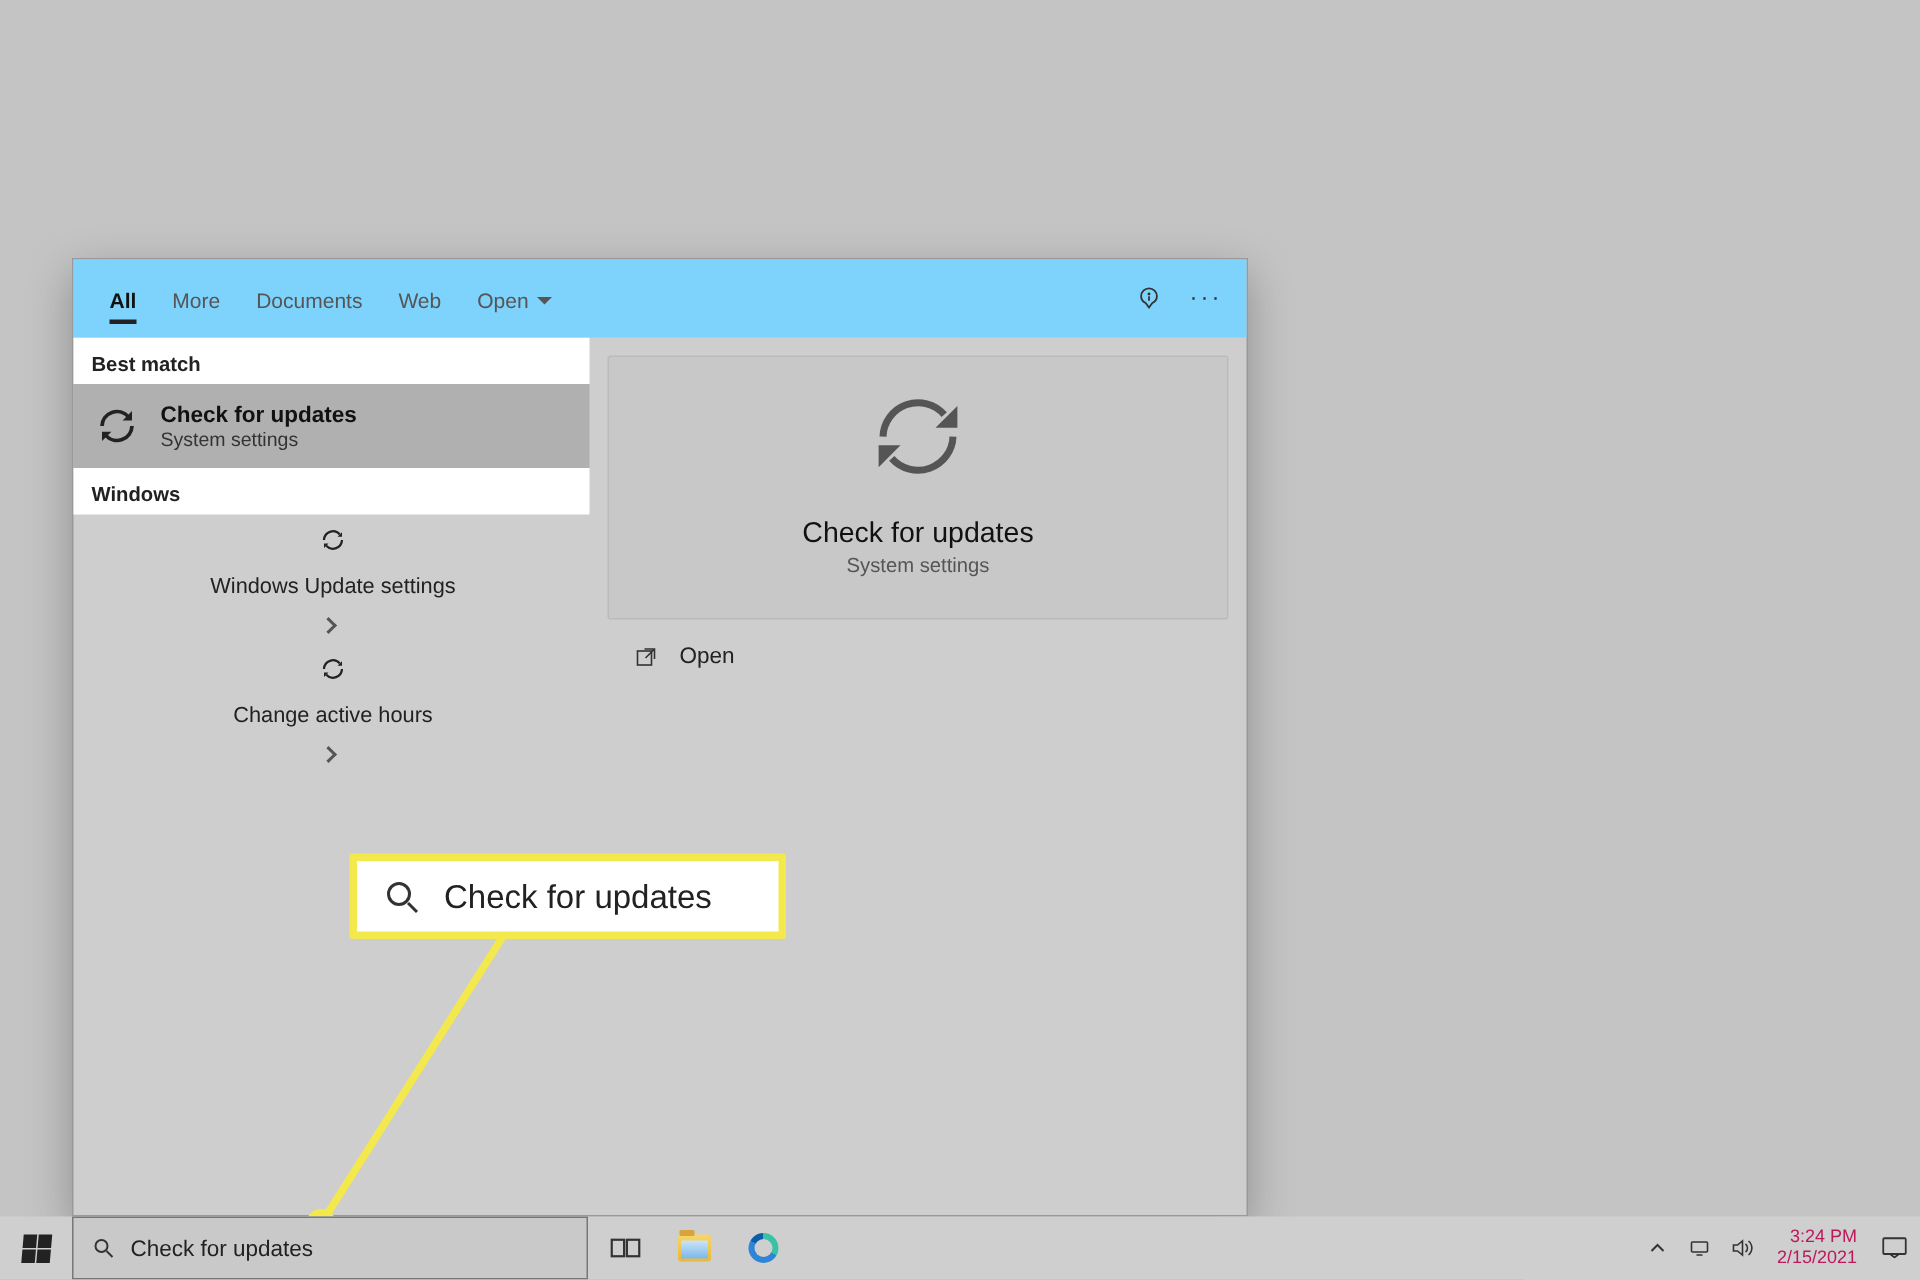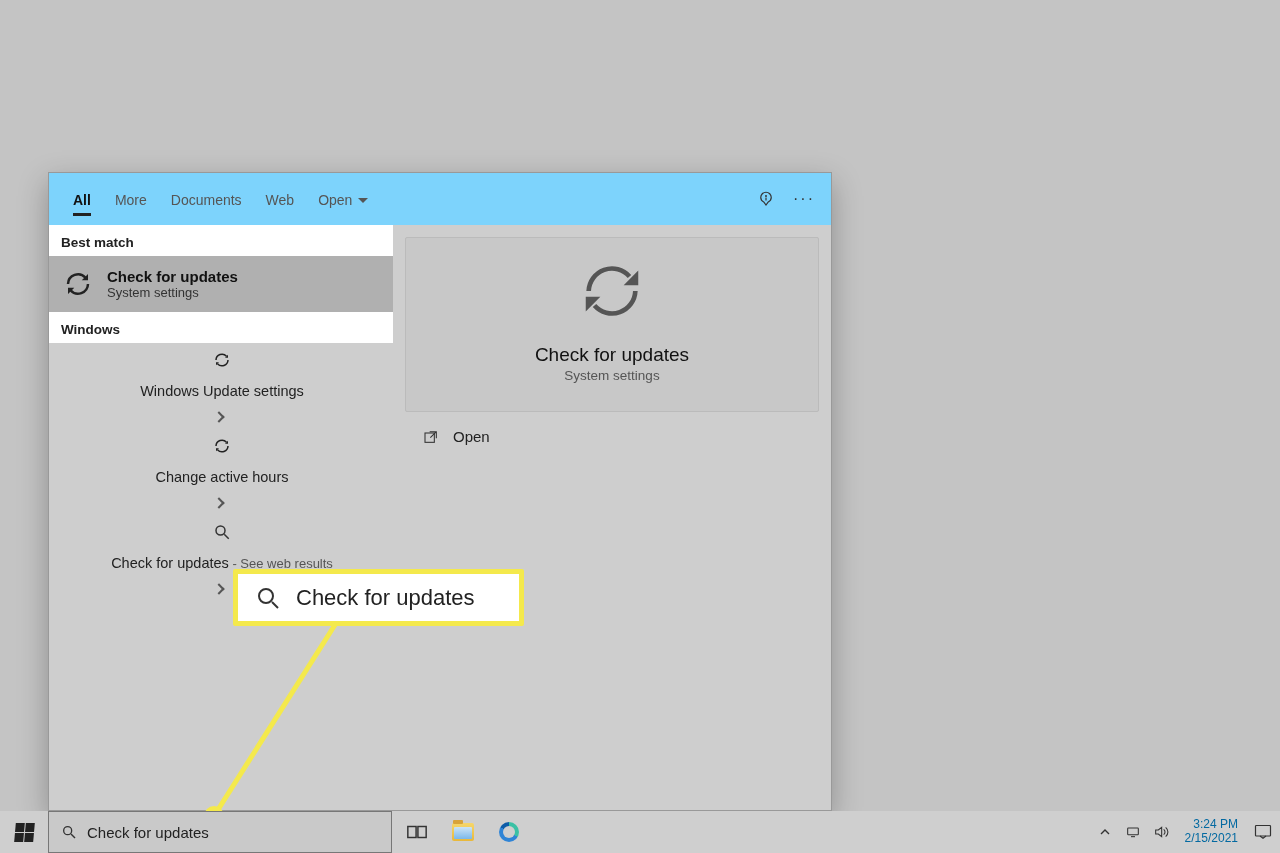--- a/index.html
+++ b/index.html
@@ -166,21 +166,21 @@
   .folder-icon { width:22px; height:18px; background: linear-gradient(#F6D66B,#E8B83B); border-radius:2px; position:relative; }
   .folder-icon::before { content:""; position:absolute; width:10px; height:4px; top:-3px; left:1px; background:#D8A33A; border-radius:1px; }
   .folder-icon::after { content:""; position:absolute; inset:4px 2px 2px 2px; background:linear-gradient(#cce4f7,#7bb8ea); border-radius:1px; }
   .edge-icon { width:20px; height:20px; border-radius:50%; background: conic-gradient(#3bc1a5 0 120deg, #2F84D6 120deg 300deg, #0d5ca8 300deg 360deg); position:relative; }
   .edge-icon::after { content:""; position:absolute; inset:4px; border-radius:50%; background:#CFCFCF; }
 
   .systray {
     margin-left: auto;
     display:flex; align-items:center; gap: 12px;
     padding-right: 8px;
-    color:#0369a1; font-size: 12px;
+    color:#be185d; font-size: 12px;
   }
   .tray-icon { width:16px; height:16px; display:inline-flex; align-items:center; justify-content:center; }
   .clock { text-align:right; line-height:1.15; padding: 0 4px; }
   .notif { width:18px; height:16px; }
 
   svg { display:block; }
   .search-glyph circle { fill:none; stroke:#333; stroke-width:2; }
   .search-glyph line   { stroke:#333; stroke-width:2; }
 </style>
 </head>
@@ -241,32 +241,20 @@
               <svg viewBox="0 0 24 24">
                 <path fill="none" stroke="#222" stroke-width="2" d="M20 12a8 8 0 0 1-14 5M4 12a8 8 0 0 1 14-5"></path>
                 <path fill="#222" d="M20 5v4h-4zM4 19v-4h4z"></path>
               </svg>
             </span>
           <span class="row-label">Change active hours</span>
           <span class="chev-right"></span>
         </div>
       </div>
 
-      <div class="web-row">
-        <span class="row-icon search-glyph">
-          <svg viewBox="0 0 24 24">
-              <circle cx="10" cy="10" r="6"></circle>
-              <line x1="15" y1="15" x2="21" y2="21"></line>
-            </svg>
-        </span>
-        <span class="row-label">
-          <span>Check for updates</span><span class="web-sub"> - See web results</span>
-        </span>
-        <span class="chev-right"></span>
-      </div>
     </div>
 
     <div class="right-col">
       <div class="preview-card">
         <span class="big-sync">
           <svg viewBox="0 0 24 24">
               <path fill="none" stroke="#555" stroke-width="1.6" d="M20 12a8 8 0 0 1-14 5M4 12a8 8 0 0 1 14-5"></path>
               <path fill="#555" d="M21 5v5h-5zM3 19v-5h5z"></path>
             </svg>
         </span>

